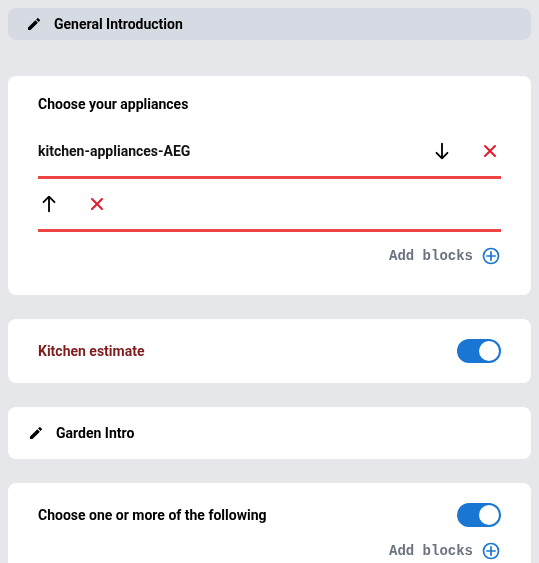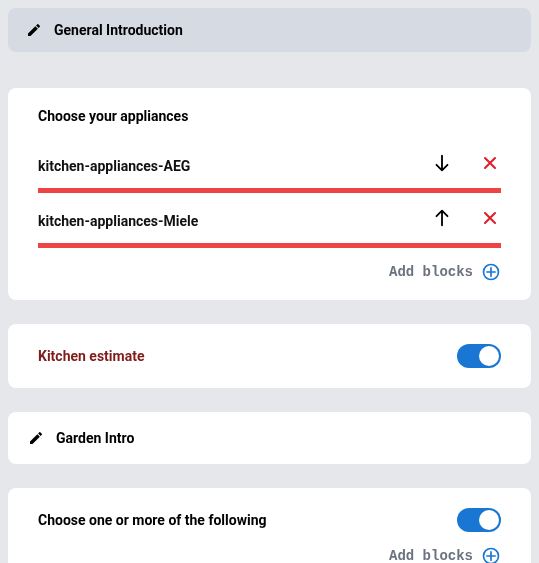--- a/index.html
+++ b/index.html
@@ -14,48 +14,48 @@
     .card {
       background: #fff;
       border-radius: 8px;
       margin-bottom: 24px;
     }
     .header-card {
       background: #d6dae2;
       border-radius: 8px;
       display: flex;
       align-items: center;
-      padding: 14px 18px;
+      padding: 8px 18px;
       margin-bottom: 24px;
     }
     .header-title {
       font-weight: 700;
       font-size: 14px;
       color: #000;
     }
     .pencil {
       width: 16px;
       height: 16px;
       margin-right: 12px;
       flex-shrink: 0;
     }
     .section {
-      padding: 20px 30px 18px 30px;
+      padding: 20px 30px 29px 30px;
       margin-top: 36px;
     }
     .section-title {
       font-weight: 700;
       font-size: 14px;
       color: #000;
       margin-bottom: 14px;
     }
     .list-item {
       display: flex;
-      align-items: flex-end;
-      border-bottom: 5px solid #ef4444;
+      align-items: center;
+      border-bottom: 3px solid #ef4444;
       padding: 14px 0;
     }
     .list-item:first-of-type {
       border-top: 1px solid #e5e7eb;
     }
     .list-label {
       font-weight: 700;
       font-size: 14px;
       color: #111;
       flex: 1;
@@ -173,21 +173,20 @@
           </svg>
       </span>
       <span class="close-btn last-col">
         <svg viewBox="0 0 24 24" width="20" height="20">
             <path fill="none" stroke="#e11d2e" stroke-width="2.5" stroke-linecap="round" d="M6 6l12 12M18 6L6 18"></path>
           </svg>
       </span>
     </div>
 
     <div class="list-item">
-      <span class="list-label">kitchen-appliances-Miele</span>
       <span class="arrow-btn">
         <svg viewBox="0 0 24 24" width="22" height="22">
             <path fill="none" stroke="#000" stroke-width="2" stroke-linecap="round" stroke-linejoin="round" d="M12 20V4m0 0l-6 6m6-6l6 6"></path>
           </svg>
       </span>
       <span class="close-btn last-col">
         <svg viewBox="0 0 24 24" width="20" height="20">
             <path fill="none" stroke="#e11d2e" stroke-width="2.5" stroke-linecap="round" d="M6 6l12 12M18 6L6 18"></path>
           </svg>
       </span>

